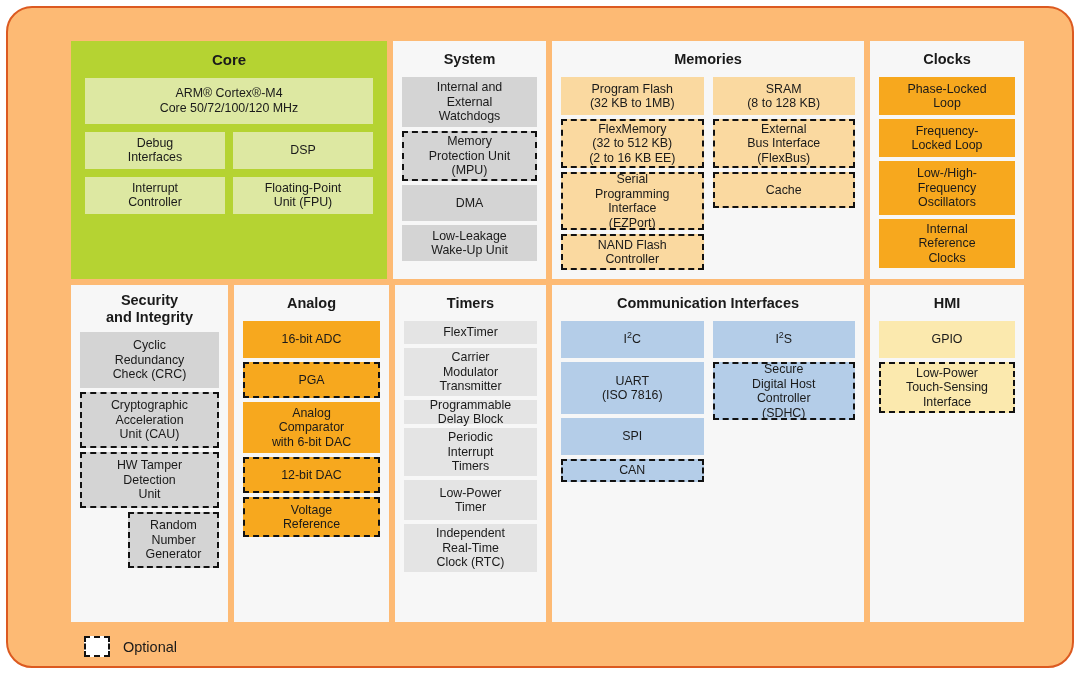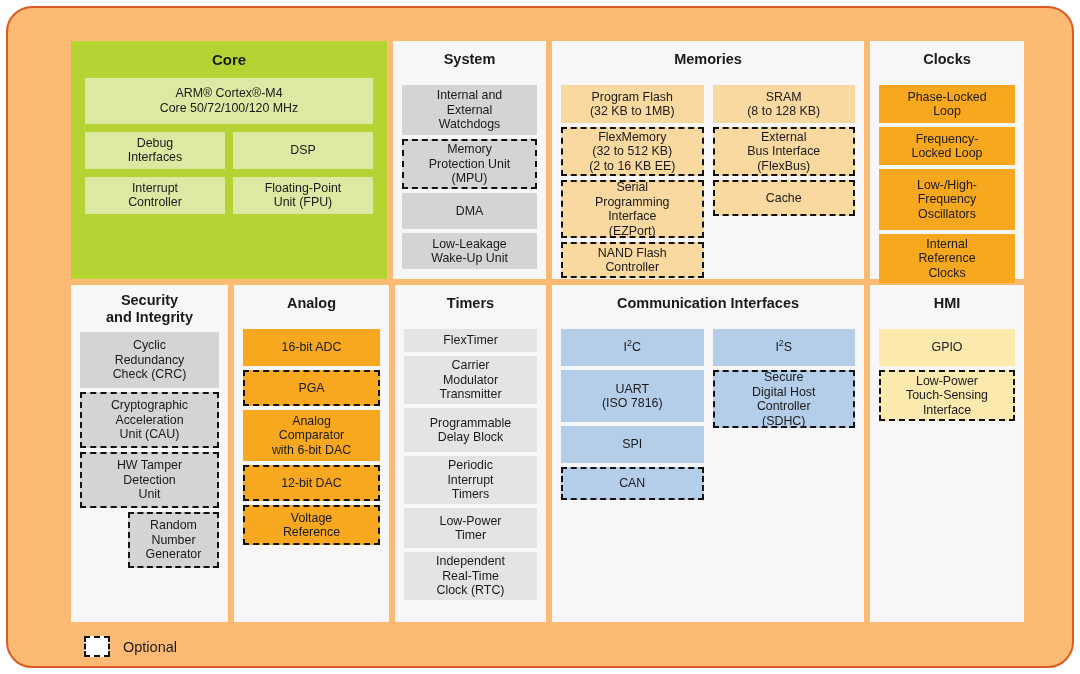--- a/index.html
+++ b/index.html
@@ -29,21 +29,21 @@
     background: #F7F7F7;
     padding: 0;
   }
   .panel-title {
     text-align: center;
     font-weight: bold;
     font-size: 14.5px;
     color: #1A1A1A;
     line-height: 1.18;
     padding-top: 10px;
-    padding-bottom: 17px;
+    padding-bottom: 9px;
   }
   .panel-title.two-line { padding-top: 7px; padding-bottom: 6px; }
 
   .col-body {
     position: relative;
     padding: 0 9px;
   }
   .cols2 {
     position: relative;
     display: flex;
@@ -207,21 +207,21 @@
       <div class="panel-title">Clocks</div>
       <div class="col-body">
         <div class="blk c-orange" style="height:38px;">
           <span style="white-space: pre-line;">Phase-Locked
 Loop</span>
         </div>
         <div class="blk c-orange" style="height:38px;">
           <span style="white-space: pre-line;">Frequency-
 Locked Loop</span>
         </div>
-        <div class="blk c-orange" style="height:61px;">
+        <div class="blk c-orange" style="height:54px;">
           <span style="white-space: pre-line;">Low-/High-
 Frequency
 Oscillators</span>
         </div>
         <div class="blk c-orange" style="height:49px;">
           <span style="white-space: pre-line;">Internal
 Reference
 Clocks</span>
         </div>
       </div>
@@ -282,21 +282,21 @@
       <div class="panel-title">Timers</div>
       <div class="col-body">
         <div class="blk c-gray-lt" style="height:23px;">
           <span>FlexTimer</span>
         </div>
         <div class="blk c-gray-lt" style="height:48px;">
           <span style="white-space: pre-line;">Carrier
 Modulator
 Transmitter</span>
         </div>
-        <div class="blk c-gray-lt" style="height:44px;justify-content:flex-end;">
+        <div class="blk c-gray-lt" style="height:24px;justify-content:flex-end;">
           <span style="white-space: pre-line;">Programmable
 Delay Block</span>
         </div>
         <div class="blk c-gray-lt" style="height:48px;">
           <span style="white-space: pre-line;">Periodic
 Interrupt
 Timers</span>
         </div>
         <div class="blk c-gray-lt" style="height:40px;">
           <span style="white-space: pre-line;">Low-Power
@@ -317,21 +317,21 @@
           <div class="blk c-blue" style="height:37px;">
             <span>I<sup>2</sup>C</span>
           </div>
           <div class="blk c-blue" style="height:52px;">
             <span style="white-space: pre-line;">UART
 (ISO 7816)</span>
           </div>
           <div class="blk c-blue" style="height:37px;">
             <span>SPI</span>
           </div>
-          <div class="blk c-blue optional" style="height:33px;">
+          <div class="blk c-blue optional" style="height:23px;">
             <span>CAN</span>
           </div>
         </div>
         <div class="sub-col">
           <div class="blk c-blue" style="height:37px;">
             <span>I<sup>2</sup>S</span>
           </div>
           <div class="blk c-blue optional" style="height:58px;">
             <span style="white-space: pre-line;">Secure
 Digital Host

